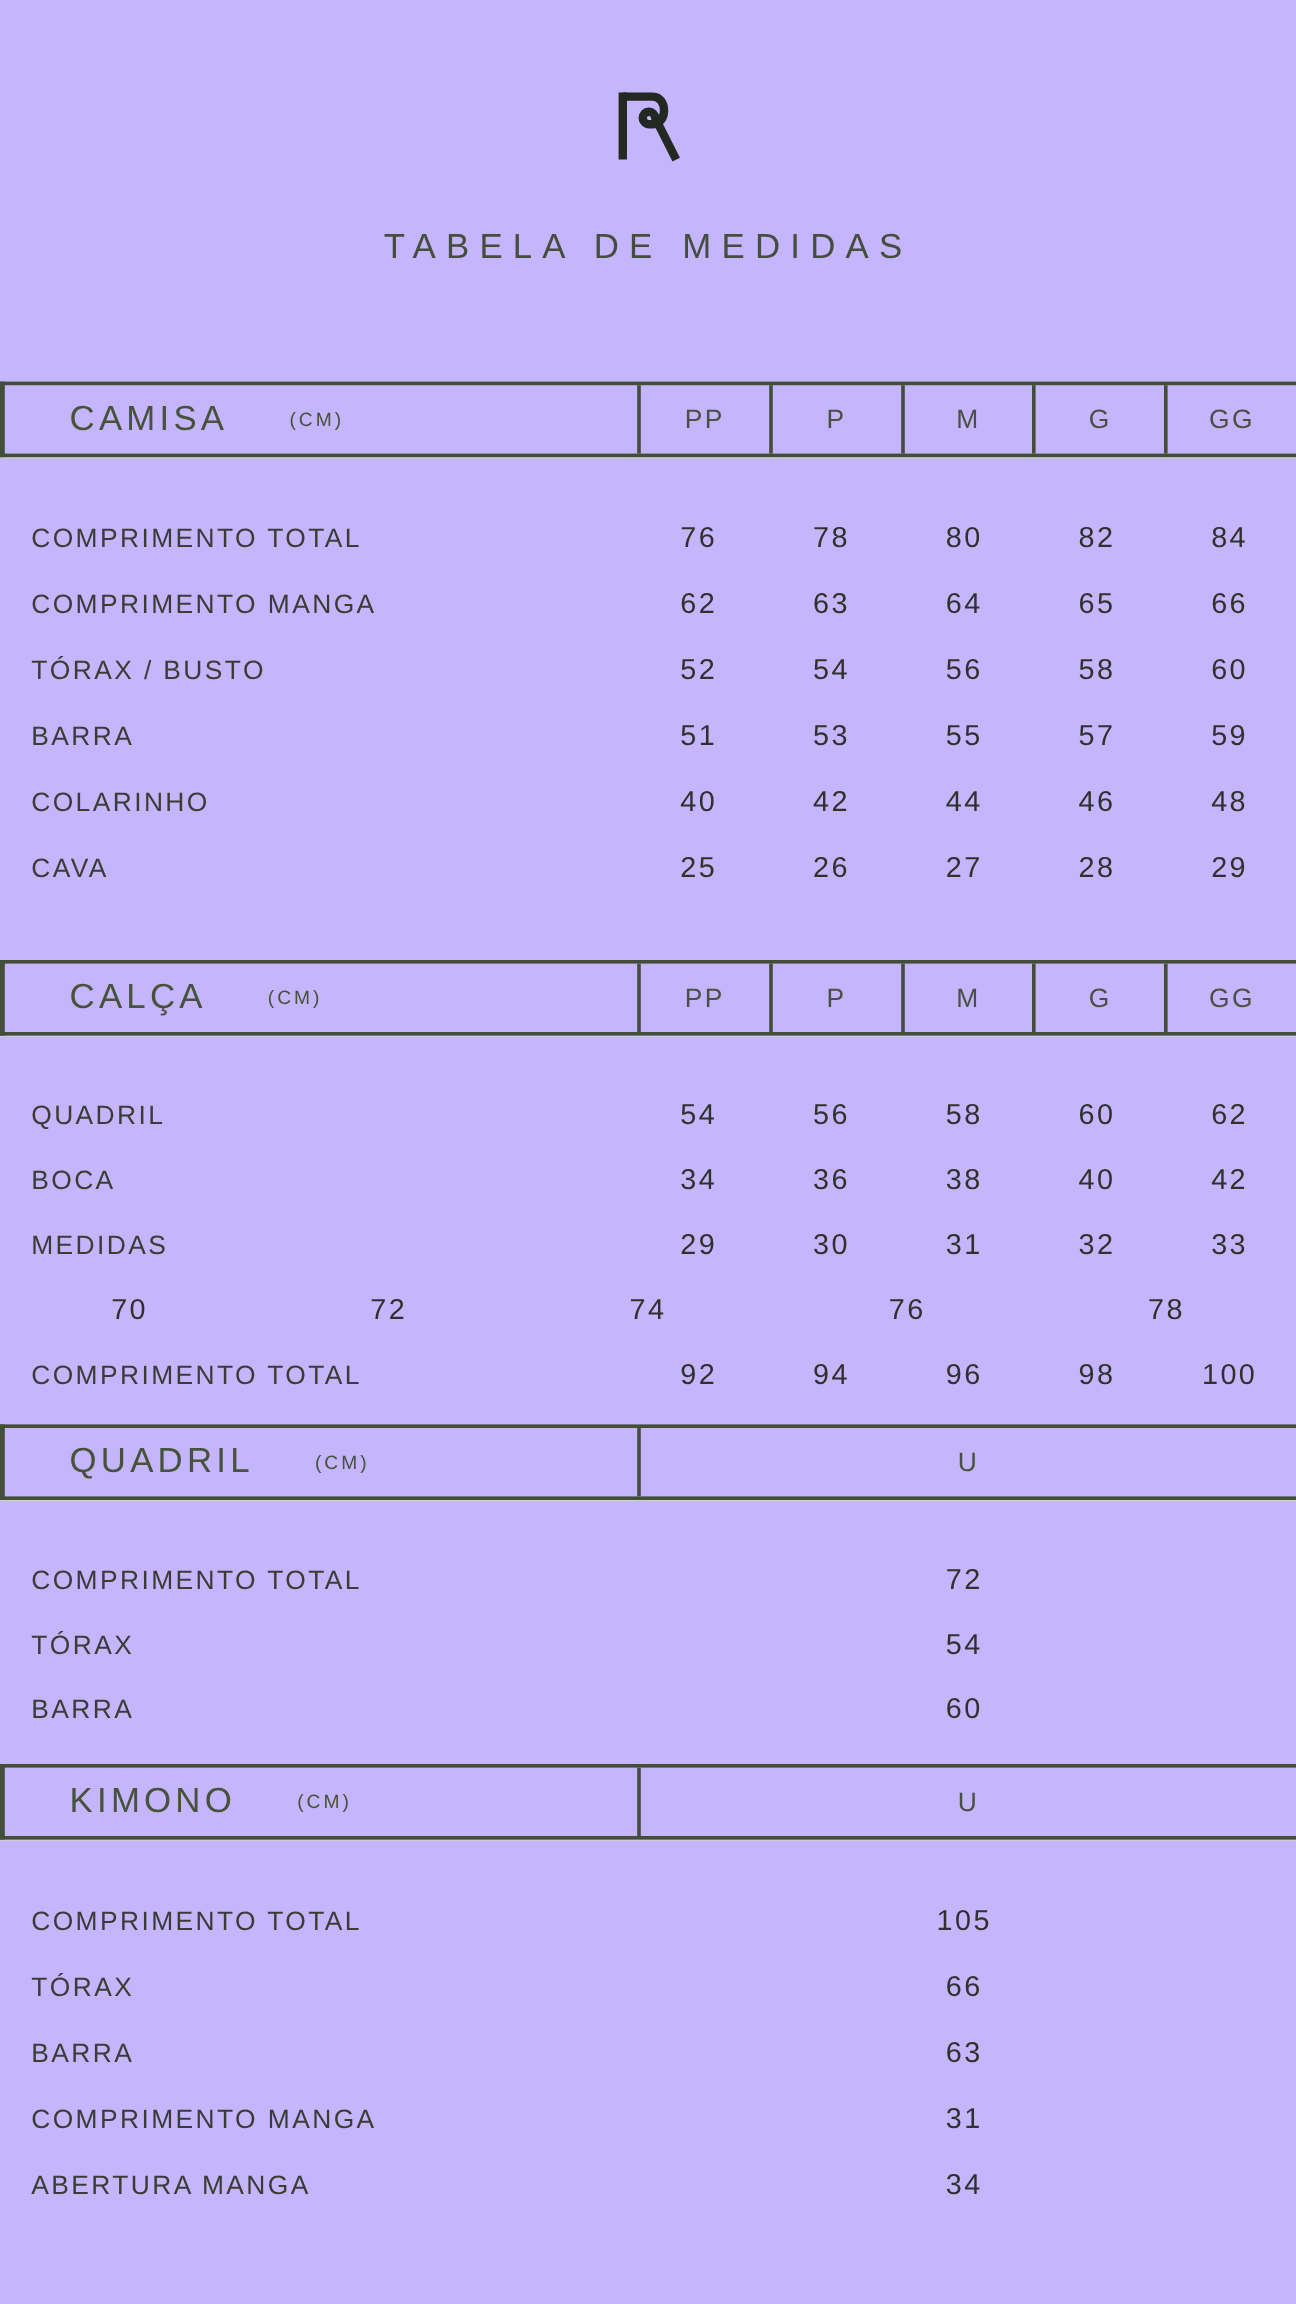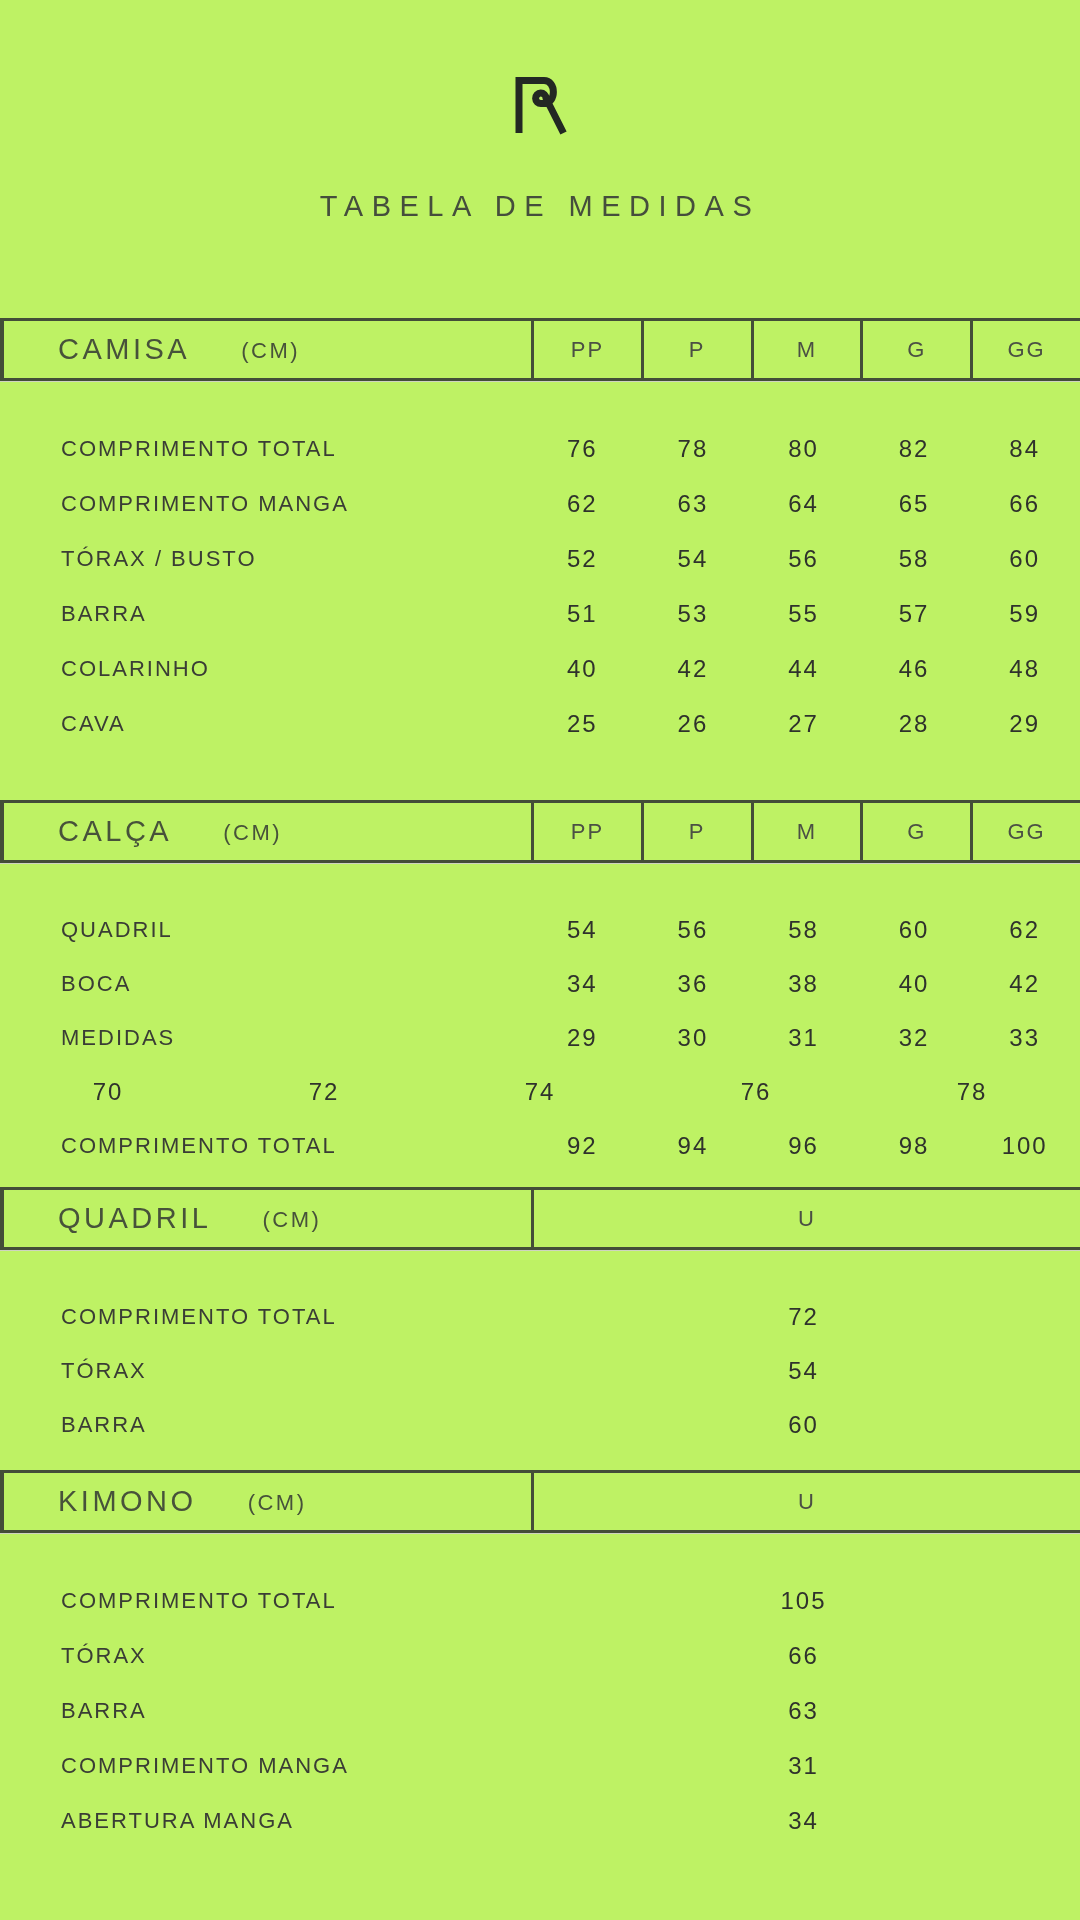--- a/index.html
+++ b/index.html
@@ -1,19 +1,19 @@
 <!DOCTYPE html>
 <html><head>
 <meta charset="utf-8">
 <style>
   html,body{margin:0;padding:0;background:#ffffff;}
   body{width:1080px;height:1920px;overflow:hidden;
        font-family:"Liberation Sans", sans-serif;
        -webkit-font-smoothing:antialiased;}
-  #page{position:relative;width:1080px;height:1920px;background:#bef264;}
+  #page{position:relative;width:1080px;height:1920px;background:#c4b5fd;}
 
   
   .brand{position:absolute;top:0;left:0;right:0;text-align:center;}
   .logo-wrap{margin-top:74px;height:64px;display:flex;justify-content:center;}
   .page-title{margin:53px 0 0 0;font-size:29px;font-weight:400;
               letter-spacing:8.5px;color:#454e3c;line-height:30px;}
 
   
   .sec{position:absolute;left:0;right:0;}
   .sec-camisa{top:318px;}
@@ -22,31 +22,31 @@
   .sec-kimono{top:1470px;}
 
   
   .bar{box-sizing:border-box;height:63px;display:flex;align-items:stretch;
        border-top:3px solid #434e38;border-bottom:3px solid #434e38;
        border-left:4px solid #434e38;
        box-shadow:0 1px 0 0 #cfd4c0;}
   .bar-label-cell{box-sizing:border-box;width:527px;flex:0 0 527px;
        display:flex;align-items:center;padding-left:54px;gap:40px;}
   .bar-label{font-size:29px;letter-spacing:3.5px;color:#47523a;font-weight:400;}
-  .bar-unit{font-size:22px;letter-spacing:2.5px;color:#47523a;margin-left:11px;padding-top:3px;}
+  .bar-unit{font-size:16px;letter-spacing:2.5px;color:#47523a;margin-left:11px;padding-top:3px;}
   .size-cell{flex:1 1 0;border-left:3px solid #434e38;display:flex;
        align-items:center;justify-content:center;
        font-size:22px;letter-spacing:2px;color:#4b5044;}
 
   
   .rows{margin-top:40px;}
   .row{height:55px;display:flex;align-items:center;}
   .sec-calca .row,.sec-regata .row{height:54px;}
   .row-label{box-sizing:border-box;width:527px;flex:0 0 527px;
-       padding-left:61px;font-size:22px;letter-spacing:2px;color:#3a3d35;}
+       padding-left:26px;font-size:22px;letter-spacing:2px;color:#3a3d35;}
   .row-value{flex:1 1 0;text-align:center;font-size:24px;letter-spacing:2px;color:#2f322c;}
 </style>
 </head>
 <body>
 
 <div id="page">
 
   <header class="brand">
     <div class="logo-wrap">
       <svg width="60" height="62" viewBox="0 0 60 62" fill="none" aria-hidden="true">

